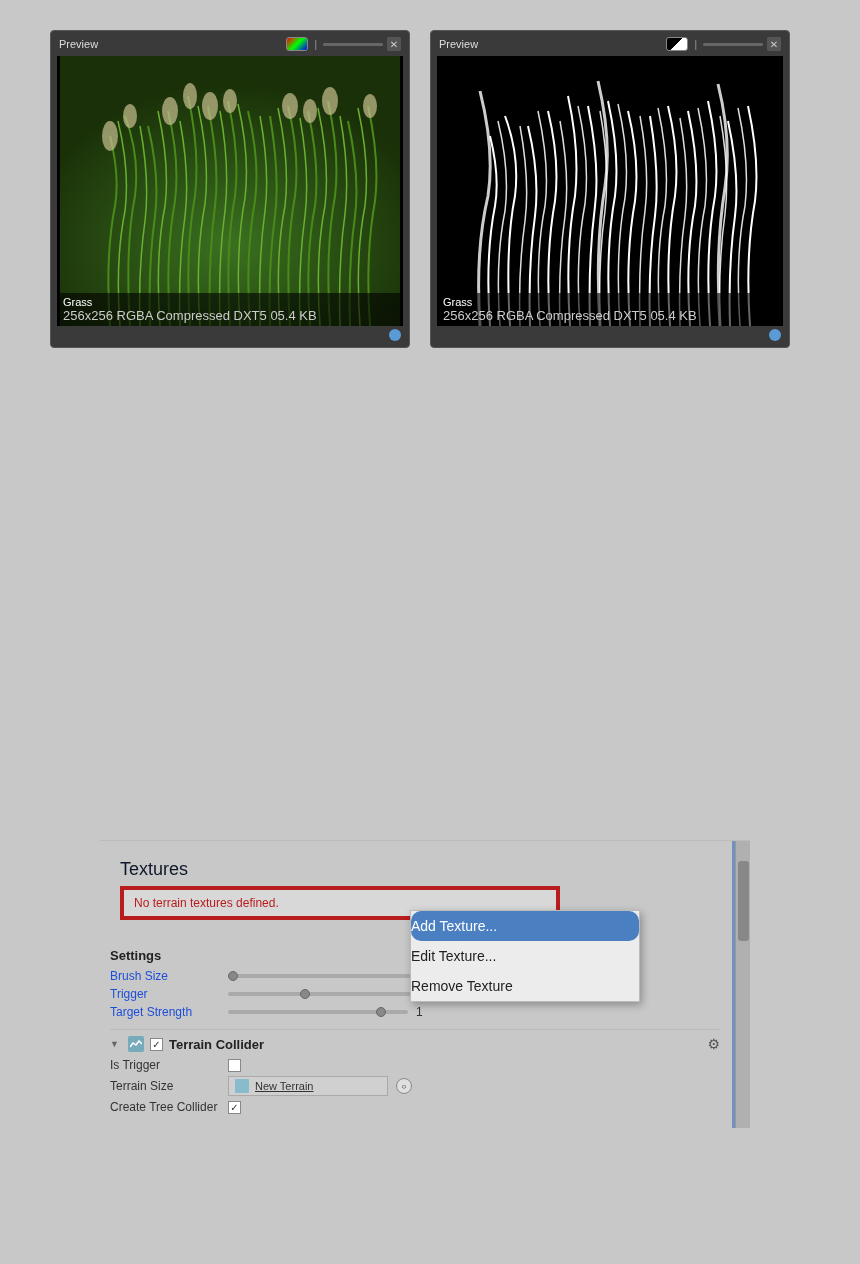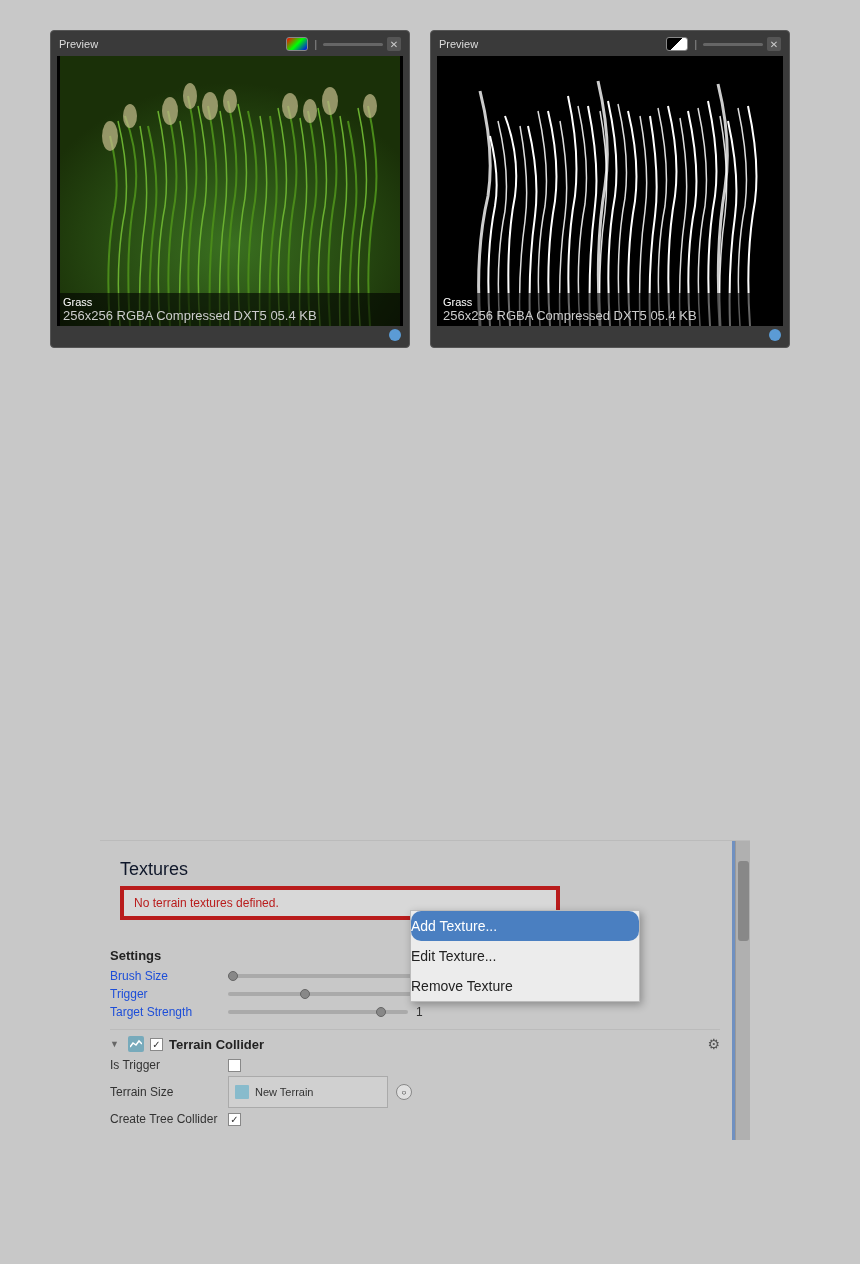--- a/index.html
+++ b/index.html
@@ -272,27 +272,28 @@
     .collider-checkbox-small {
       width: 13px;
       height: 13px;
       border: 1px solid #888;
       background: #fff;
     }
 
     .collider-input {
       background: #d0d0d0;
       border: 1px solid #aaa;
-      padding: 8px 6px;
+      padding: 2px 6px;
       font-size: 11px;
       color: #333;
       display: flex;
       align-items: center;
       gap: 6px;
       min-width: 160px;
+      text-decoration: underline;
     }
 
     .terrain-icon-small {
       width: 14px;
       height: 14px;
       background: #8bc;
       border-radius: 1px;
     }
 
     .circle-btn {

